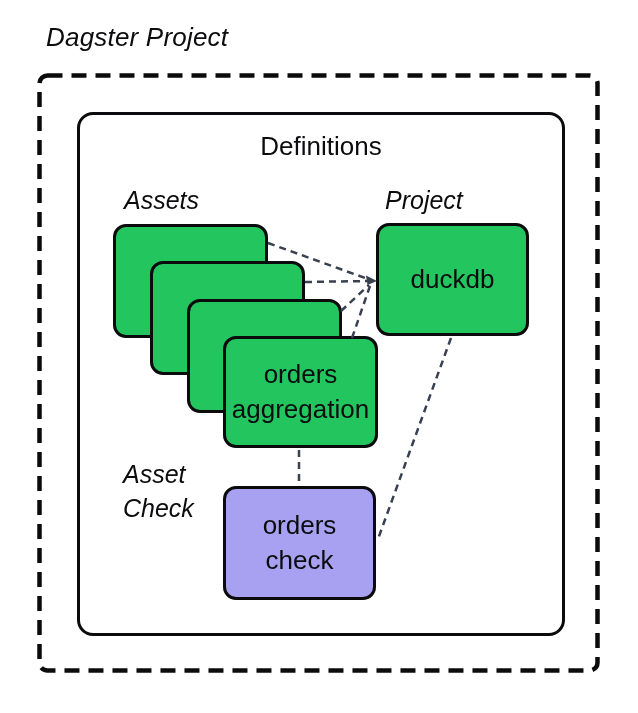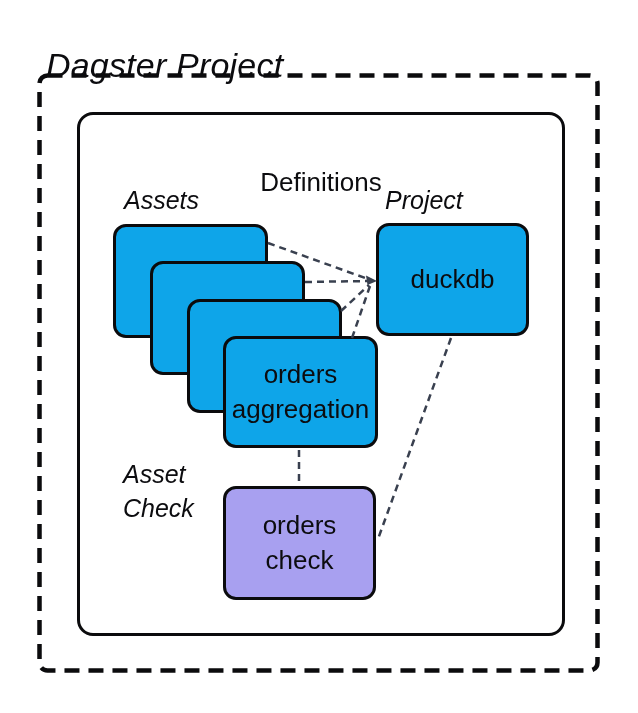--- a/index.html
+++ b/index.html
@@ -13,22 +13,22 @@
     height: 713px;
     background: #ffffff;
     font-family: "Liberation Sans", "DejaVu Sans", sans-serif;
     color: #0c0c0f;
     overflow: hidden;
   }
   .abs { position: absolute; }
 
   .diagram-title {
     left: 46px;
-    top: 46px;
-    font-size: 34px;
+    top: 22px;
+    font-size: 26px;
     font-style: italic;
     font-weight: 500;
     letter-spacing: 0.2px;
     white-space: nowrap;
   }
 
   .definitions-box {
     left: 77px;
     top: 112px;
     width: 488px;
@@ -39,39 +39,38 @@
     background: #ffffff;
   }
 
   .definitions-label {
     left: 77px;
     top: 131px;
     width: 488px;
     text-align: center;
     font-size: 26px;
     font-weight: 400;
-    margin-top: 36px;
   }
 
   .group-label {
     font-size: 25px;
     font-style: italic;
     font-weight: 500;
     white-space: pre-line;
     line-height: 34px;
   }
   .assets-label   { left: 124px; top: 183px; text-align: center; }
   .resource-label { left: 385px; top: 183px; }
   .asset-check-label { left: 123px; top: 457px; }
 
   .node {
     border: 3.5px solid #0b0b0d;
     border-radius: 13px;
     box-sizing: border-box;
-    background: #0ea5e9;
+    background: #22c55e;
     display: flex;
     align-items: center;
     justify-content: center;
     text-align: center;
     font-size: 26px;
     line-height: 35px;
     white-space: pre-line;
   }
   .card-1 { left: 113px; top: 224px; width: 155px; height: 114px; }
   .card-2 { left: 150px; top: 261px; width: 155px; height: 114px; }

